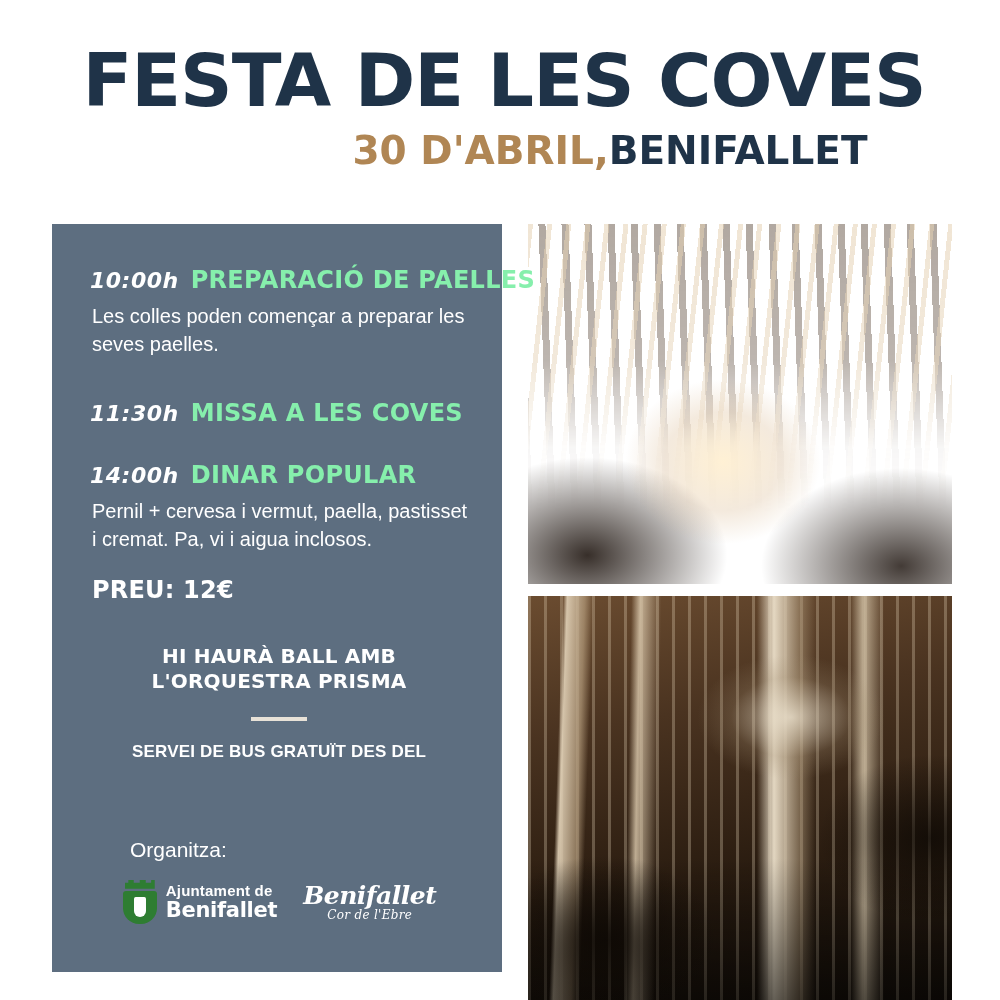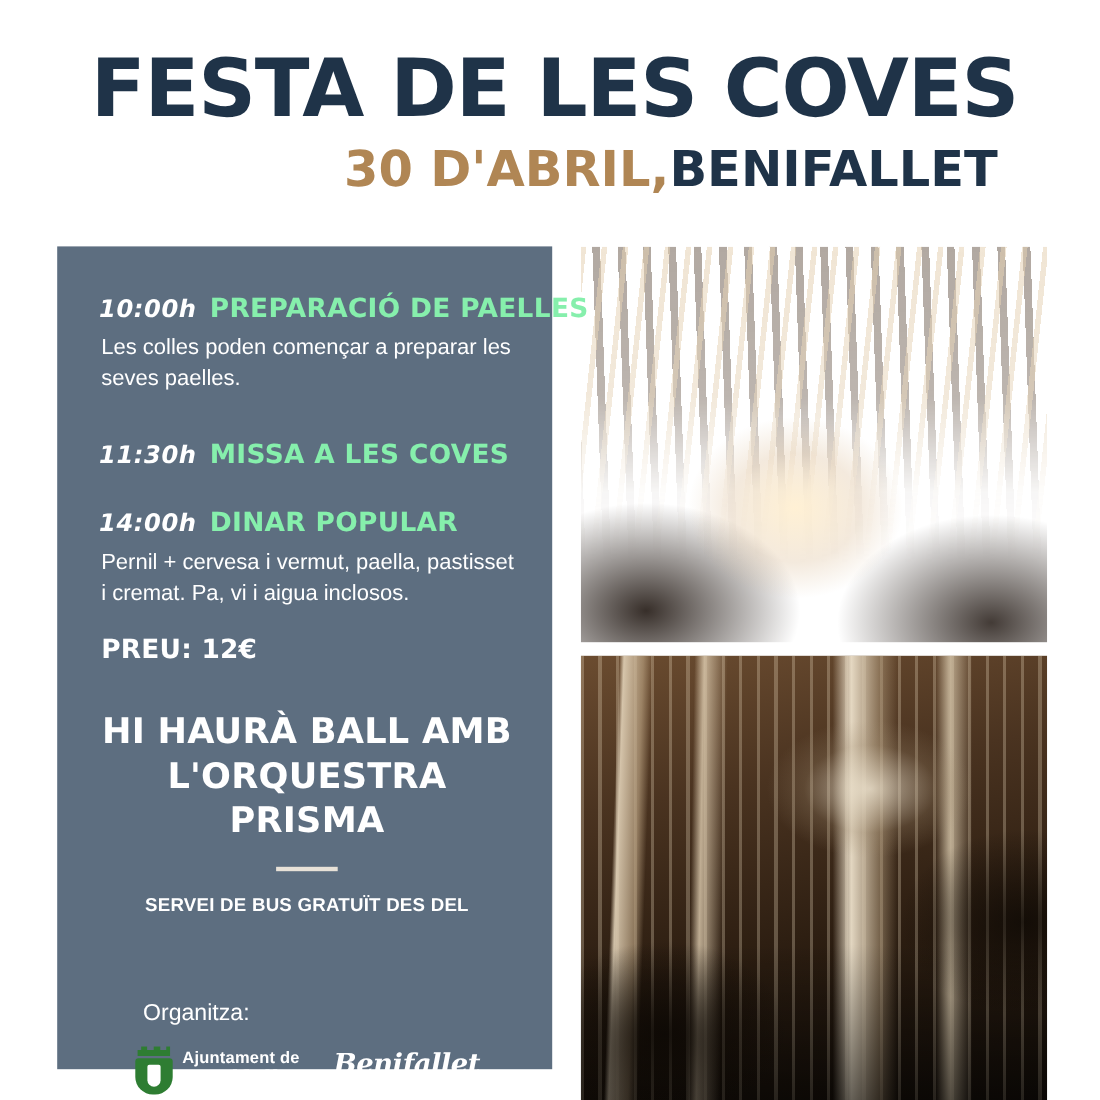--- a/index.html
+++ b/index.html
@@ -36,21 +36,21 @@
     letter-spacing: -1px;
     color: #1f3348;
     line-height: 0.98;
     white-space: nowrap;
     margin: 0;
     padding-left: 8px;
   }
   .title-sub {
     font-family: "DejaVu Sans", sans-serif;
     font-weight: 700;
-    font-size: 45px;
+    font-size: 39px;
     color: #b08654;
     line-height: 1;
     margin: 14px 0 0 0;
     white-space: nowrap;
     padding-left: 220px;
   }
   .title-sub .dark {
     color: #1f3348;
   }
 
@@ -117,21 +117,21 @@
     font-weight: 700;
     font-size: 24px;
     margin: 6px 0 0 2px;
     letter-spacing: 0.2px;
   }
 
   .ball {
     text-align: center;
     font-family: "DejaVu Sans", sans-serif;
     font-weight: 700;
-    font-size: 32px;
+    font-size: 20px;
     line-height: 1.28;
     margin-top: 40px;
     letter-spacing: 0.2px;
   }
 
   .divider {
     width: 56px;
     height: 4px;
     background: #e8e2d8;
     margin: 22px auto 20px auto;

